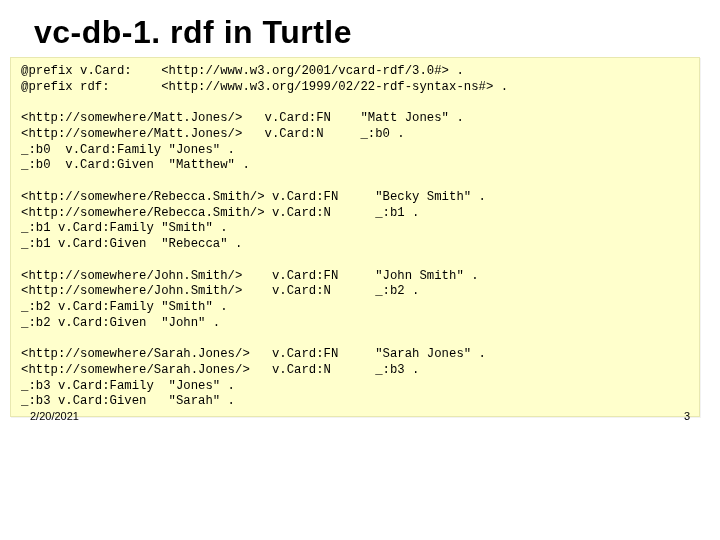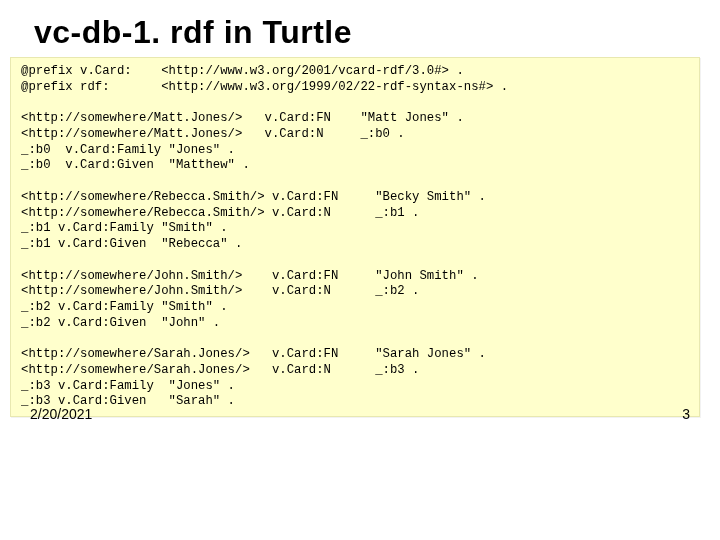--- a/index.html
+++ b/index.html
@@ -35,21 +35,21 @@
     white-space: pre;
     color: #000;
     border: 1px solid #e8e8b0;
     box-shadow: 1px 1px 0 rgba(0,0,0,0.05);
   }
   .footer {
     position: absolute;
     bottom: 14px;
     left: 30px;
     right: 30px;
-    font-size: 14px;
+    font-size: 11px;
     color: #000;
   }
   .footer .date { float: left; }
   .footer .num  { float: right; }
 </style>
 </head>
 <body>
 
 <div class="slide">
   <div class="title">vc-db-1. rdf in Turtle</div>

